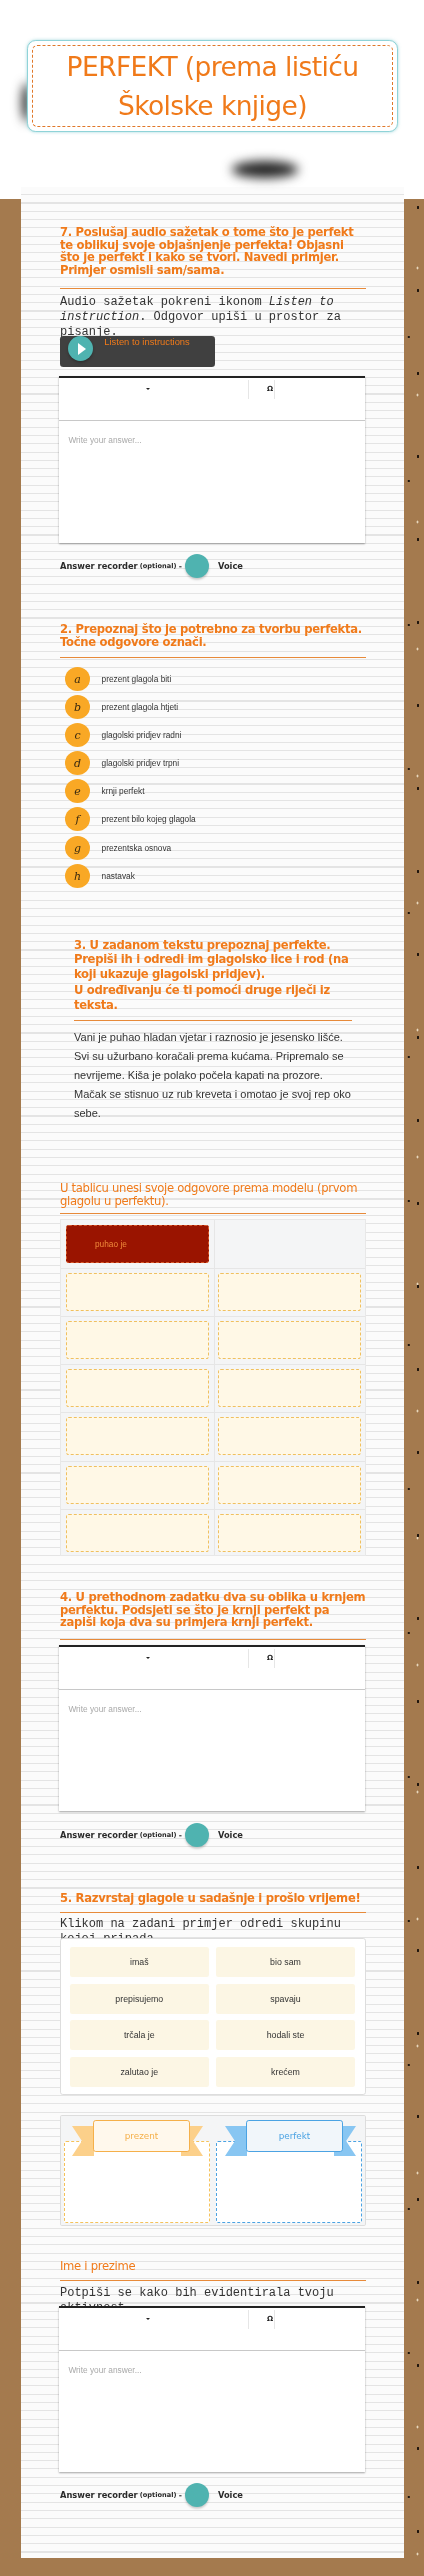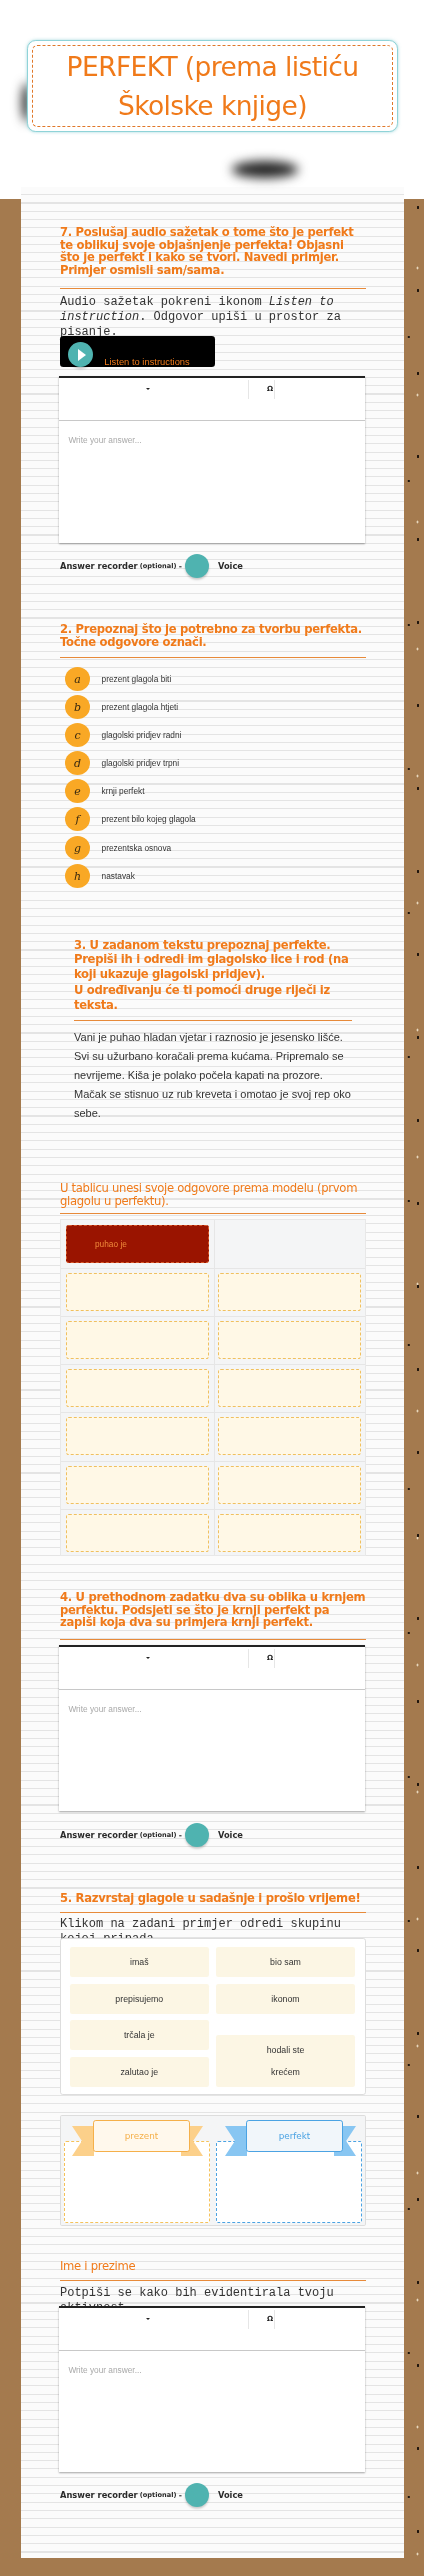--- a/index.html
+++ b/index.html
@@ -44,21 +44,21 @@
   .blur-blob { position: absolute; background: #222; filter: blur(5.5px); border-radius: 50%; }
   .q-title {
     position: absolute; font-family: "DejaVu Sans", sans-serif; font-weight: bold;
     color: #f07a1a; font-size: 11.6px; line-height: 12.7px; letter-spacing: -0.3px;
   }
   .q-title.light { font-weight: normal; }
   .rule { position: absolute; height: 1.1px; background: #e78a3a; }
   .desc { position: absolute; font-size: 12px; line-height: 15px; color: #333; font-family: Liberation Mono, monospace; }
   .audio-btn {
     position: absolute; left: 60px; top: 336px; width: 155px; height: 31px;
-    background: #000000; border-radius: 3.3px; display: flex; align-items: flex-end; cursor: pointer;
+    background: #404040; border-radius: 3.3px; display: flex; align-items: flex-start; cursor: pointer;
   }
   .play-circle {
     width: 25px; height: 25px; border-radius: 50%; background: #4fb3b0; margin-left: 8.3px;
     box-shadow: 0 1.7px 2.8px rgba(0,0,0,0.25); position: relative;
   }
   .play-circle::after {
     content: ""; position: absolute; left: 9.4px; top: 6.6px;
     border-left: 8.8px solid #fff; border-top: 6px solid transparent; border-bottom: 6px solid transparent;
   }
   .audio-label { color: #f07a1a; font-size: 9.4px; margin-left: 11px; }
@@ -238,23 +238,23 @@
   <span class="voice">Voice</span>
 </div>
 
 <div class="q-title" style="left:60px; top:1892px; width:306px;">5. Razvrstaj glagole u sadašnje i prošlo vrijeme!</div>
 <div class="rule" style="left:60px; top:1912px; width:306px;"></div>
 <div class="desc" style="left:60px; top:1917px; width:306px;">Klikom na zadani primjer odredi skupinu kojoj pripada.</div>
 <div class="sort-box">
   <div class="sort-card" style="left:8.8px; top:8.3px;">imaš</div>
   <div class="sort-card" style="left:155px; top:8.3px;">bio sam</div>
   <div class="sort-card" style="left:8.8px; top:45px;">prepisujemo</div>
-  <div class="sort-card" style="left:155px; top:45px;">ikonom</div>
+  <div class="sort-card" style="left:155px; top:45px;">spavaju</div>
   <div class="sort-card" style="left:8.8px; top:81px;">trčala je</div>
-  <div class="sort-card" style="left:155px; top:96px;">hodali ste</div>
+  <div class="sort-card" style="left:155px; top:81px;">hodali ste</div>
   <div class="sort-card" style="left:8.8px; top:118px;">zalutao je</div>
   <div class="sort-card" style="left:155px; top:118px;">krećem</div>
 </div>
 
 <div class="bins">
   <div class="bin" style="left:2.8px; border-color:#f5c25a;"></div>
   <div class="ribbon" style="left:11px;">
     <div class="tail" style="left:0; background:#fcd08a; clip-path:polygon(0 0,100% 0,100% 100%,0 100%,45% 50%);"></div>
     <div class="tail" style="right:0; background:#fcd08a; clip-path:polygon(0 0,100% 0,55% 50%,100% 100%,0 100%);"></div>
     <div class="banner" style="background:#fff8ec; border-color:#f5b04a; color:#f5b04a;">prezent</div>

